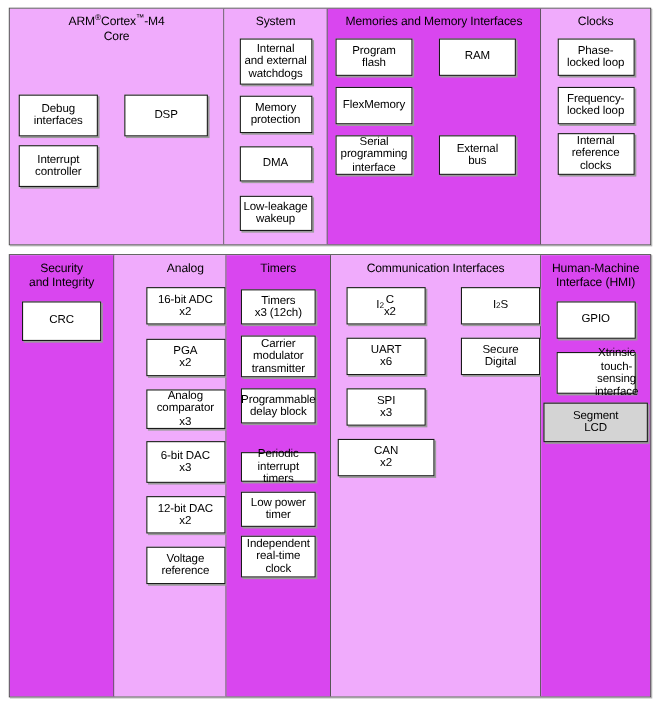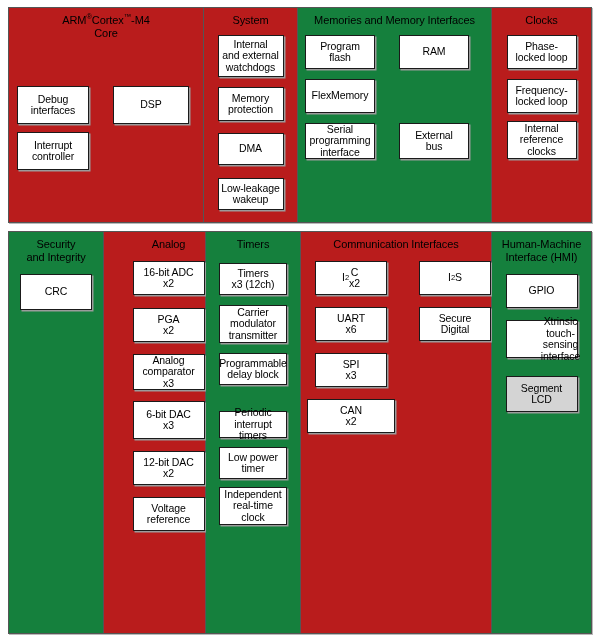--- a/index.html
+++ b/index.html
@@ -31,29 +31,29 @@
     background: #ffffff;
     box-shadow: 1px 1px 0 0 #b9b9b9;
   }
   #section-top    { left: 8px; top: 7px;   width: 584px; height: 216px; }
   #section-bottom { left: 8px; top: 231px; width: 584px; height: 403px; }
 
   
   .panel {
     position: relative;
     box-sizing: border-box;
-    background: #b91c1c;
+    background: #f0abfc;
     border-right: 1px solid #555555;
     padding-top: 6px;
     display: flex;
     flex-direction: column;
     align-items: center;
   }
   .panel:last-child { border-right: none; }
-  .panel.shaded { background: #15803d; }
+  .panel.shaded { background: #d946ef; }
 
   .panel-title {
     font-size: 11px;
     line-height: 13px;
     text-align: center;
     white-space: pre-line;
     margin: 0 0 6px 0;
     padding: 0 3px;
     letter-spacing: -0.1px;
   }
@@ -243,18 +243,18 @@
     </div>
 
     <div class="panel shaded" style="width:99px;">
       <div class="panel-title">Human-Machine
 Interface (HMI)</div>
       <div class="blocks">
         <div class="box" style="width:72px;height:34px;margin-top:4px;">GPIO</div>
         <div class="box" style="width:72px;height:38px;margin-top:12px;padding-left:40px;">Xtrinsic
 touch-sensing
 interface</div>
-        <div class="box filled" style="width:72px;height:36px;margin-top:18px;">Segment
+        <div class="box filled" style="width:95px;height:36px;margin-top:8px;">Segment
 LCD</div>
       </div>
     </div>
   </div>
 </div>
 
 </body></html>

